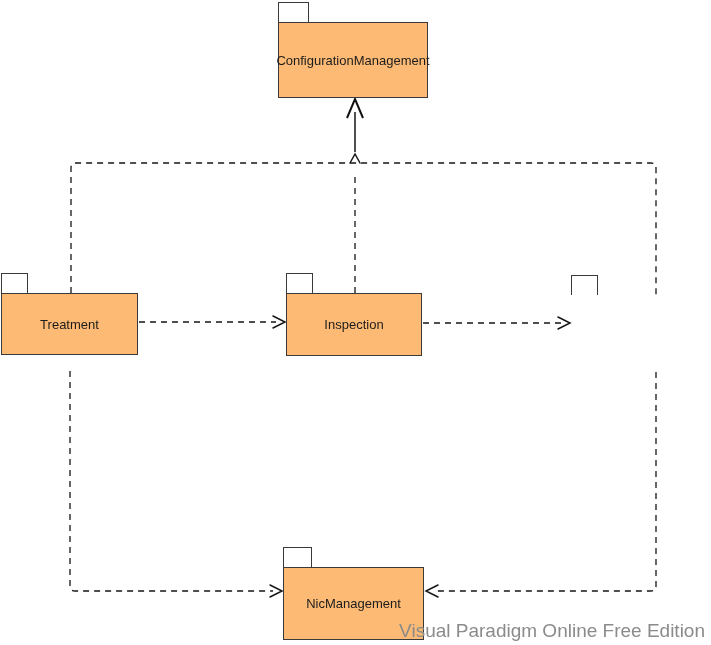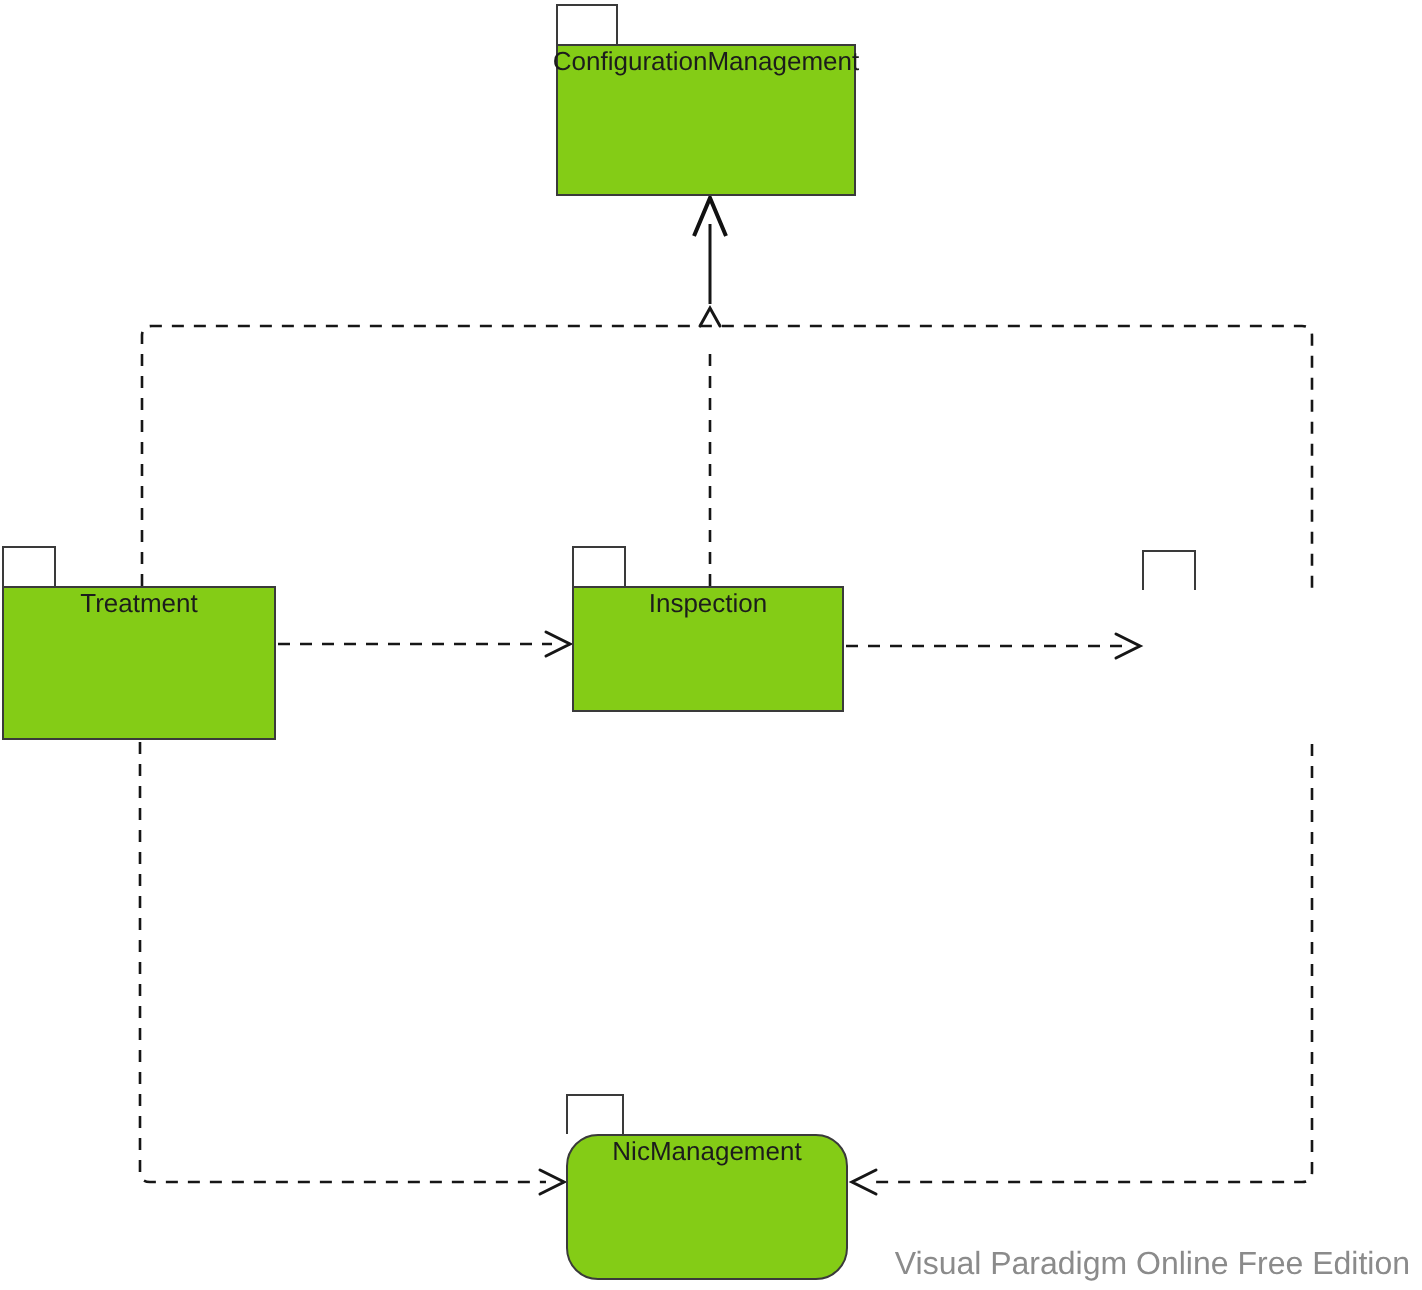--- a/index.html
+++ b/index.html
@@ -49,36 +49,36 @@
   .pkg-tab {
     position: relative;
     border: 1.4px solid #3a3a3a;
     border-bottom: none;
     background: #ffffff;
     box-sizing: border-box;
   }
   .pkg-body {
     position: relative;
     border: 1.4px solid #3a3a3a;
-    background: #84cc16;
+    background: #fdba74;
     box-sizing: border-box;
     display: flex;
-    align-items: flex-start;
+    align-items: center;
     justify-content: center;
   }
   .pkg-label {
     font-size: 13px;
     color: #1c1c1c;
     white-space: nowrap;
   }
   .watermark {
     position: absolute;
     right: 6px;
     bottom: 3px;
-    font-size: 16px;
+    font-size: 19px;
     color: #8b8b8b;
     white-space: nowrap;
   }
 </style>
 </head>
 <body>
 
 <div class="canvas">
 
   <svg class="connectors" viewBox="0 0 711 645" xmlns="http://www.w3.org/2000/svg">
@@ -120,38 +120,38 @@
 
   <div class="pkg" style="left:278px; top:2px; width:150px;">
     <div class="pkg-tab" style="width:31px; height:20px;"></div>
     <div class="pkg-body" style="height:76px;">
       <span class="pkg-label">ConfigurationManagement</span>
     </div>
   </div>
 
   <div class="pkg" style="left:1px; top:273px; width:137px;">
     <div class="pkg-tab" style="width:27px; height:20px;"></div>
-    <div class="pkg-body" style="height:77px;">
+    <div class="pkg-body" style="height:62px;">
       <span class="pkg-label">Treatment</span>
     </div>
   </div>
 
   <div class="pkg" style="left:286px; top:273px; width:136px;">
     <div class="pkg-tab" style="width:27px; height:20px;"></div>
     <div class="pkg-body" style="height:63px;">
       <span class="pkg-label">Inspection</span>
     </div>
   </div>
 
   <div class="pkg" style="left:571px; top:275px; width:138px;">
     <div class="pkg-tab" style="width:27px; height:20px;"></div>
   </div>
 
   <div class="pkg" style="left:283px; top:547px; width:141px;">
     <div class="pkg-tab" style="width:29px; height:20px;"></div>
-    <div class="pkg-body" style="height:73px;border-radius:16px;">
+    <div class="pkg-body" style="height:73px;">
       <span class="pkg-label">NicManagement</span>
     </div>
   </div>
 
   <div class="watermark">Visual Paradigm Online Free Edition</div>
 
 </div>
 
 </body></html>

